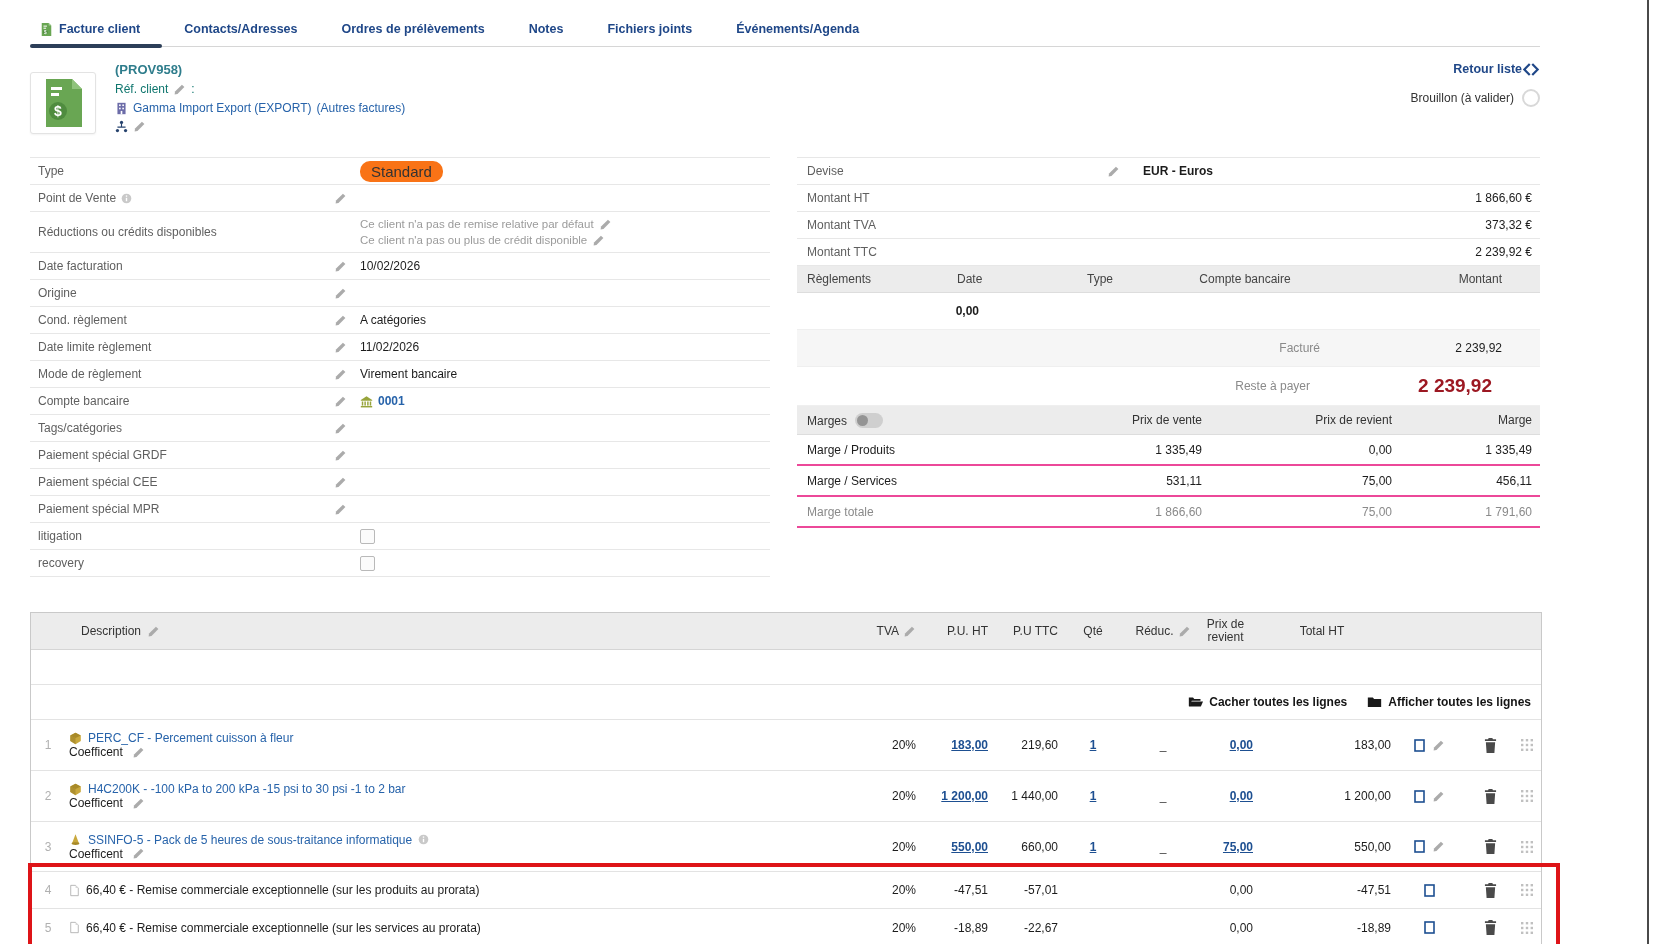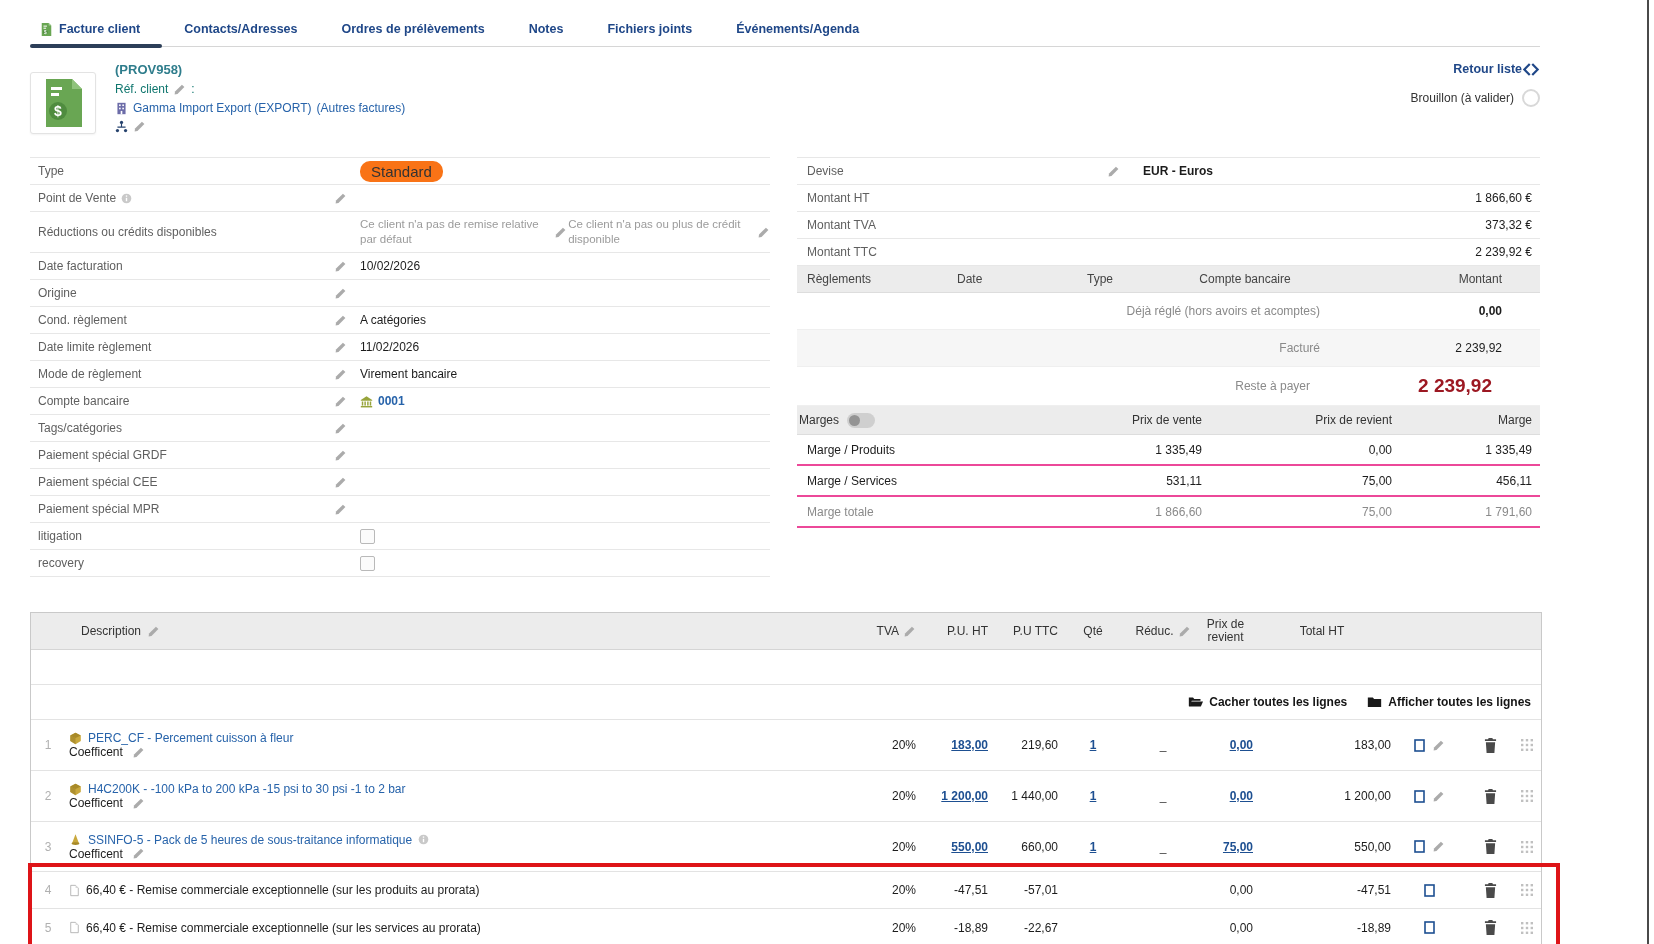--- a/index.html
+++ b/index.html
@@ -60,21 +60,21 @@
   .rg-head .c-a{width:180px;text-align:center}
   .rg-head .c-m{flex:1;text-align:right;padding-right:38px}
   .rg-row{display:flex;align-items:center;height:36px;border-bottom:1px solid #efefef}
   .rg-row .rlabel{flex:1;text-align:right;color:#8a8a8a}
   .rg-row .rval{width:182px;text-align:right;padding-right:38px}
   .rg-row.zebra{background:#f6f6f6}
   .bold{font-weight:bold}
   #reste-val{font-size:19px;font-weight:bold;color:#9c1822;padding-right:48px}
 
   .mg-head{display:flex;align-items:center;height:28px;background:#ececec;border-bottom:1px solid #ddd;color:#333}
-  .mg-title{flex:1;display:flex;align-items:center;gap:8px;padding-left:2px}
+  .mg-title{flex:1;display:flex;align-items:flex-end;gap:8px;padding-left:10px}
   .toggle{width:28px;height:15px;border-radius:8px;background:#cfcfcf;position:relative;cursor:pointer}
   .toggle .knob{position:absolute;left:2px;top:2px;width:11px;height:11px;border-radius:50%;background:#949494}
   .mg-c2{width:190px;text-align:right;padding-right:50px}
   .mg-c3{width:140px;text-align:right}
   .mg-c4{width:140px;text-align:right;padding-right:8px}
   .mg-row{display:flex;align-items:center;height:29px;border-bottom:2px solid #ec4899}
   .mg-row .mg-lbl{flex:1;padding-left:10px}
   .mg-row.total{color:#8a8a8a}
   .mg-row.total .mg-lbl{color:#8a8a8a}
 
@@ -232,21 +232,21 @@
     <span class="pencol">
         <svg class="pen" viewBox="0 0 16 16">
           <path d="M11 2l3 3-8.5 8.5L2 14l.5-3.5z" fill="#ababab"></path>
         </svg>
       </span>
     <span class="val"></span>
   </div>
   <div class="frow" style="min-height:40px">
     <span class="lbl">Réductions ou crédits disponibles</span>
     <span class="pencol"></span>
-    <span class="val" style="flex-direction:row;align-items:flex-start;gap:1px">
+    <span class="val" style="flex-direction:column;align-items:flex-start;gap:1px">
       <span class="grey-note">
           <span>Ce client n'a pas de remise relative par défaut</span>
         <svg class="pen" viewBox="0 0 16 16">
             <path d="M11 2l3 3-8.5 8.5L2 14l.5-3.5z" fill="#ababab"></path>
           </svg>
         </span>
       <span class="grey-note">
           <span>Ce client n'a pas ou plus de crédit disponible</span>
         <svg class="pen" viewBox="0 0 16 16">
             <path d="M11 2l3 3-8.5 8.5L2 14l.5-3.5z" fill="#ababab"></path>
@@ -394,21 +394,20 @@
   </div>
 
   <div class="rg-head">
     <span class="c-t">Règlements</span>
     <span class="c-d">Date</span>
     <span class="c-ty">Type</span>
     <span class="c-a">Compte bancaire</span>
     <span class="c-m">Montant</span>
   </div>
   <div class="rg-row">
-    <span class="rlabel">Déjà réglé (hors avoirs et acomptes)</span>
     <span class="rval bold">0,00</span>
   </div>
   <div class="rg-row zebra">
     <span class="rlabel">Facturé</span>
     <span class="rval">2 239,92</span>
   </div>
   <div class="rg-row" style="height:38px">
     <span class="rlabel">Reste à payer</span>
     <span class="rval" id="reste-val">2 239,92</span>
   </div>

